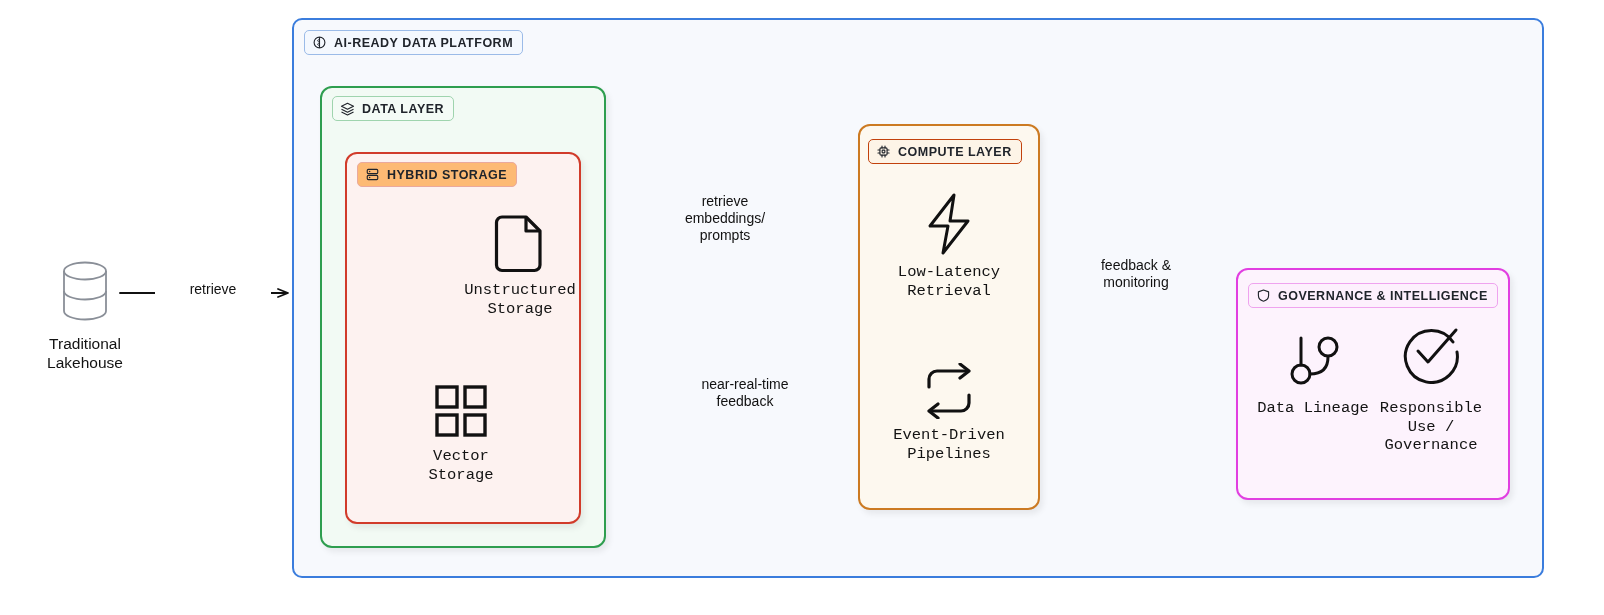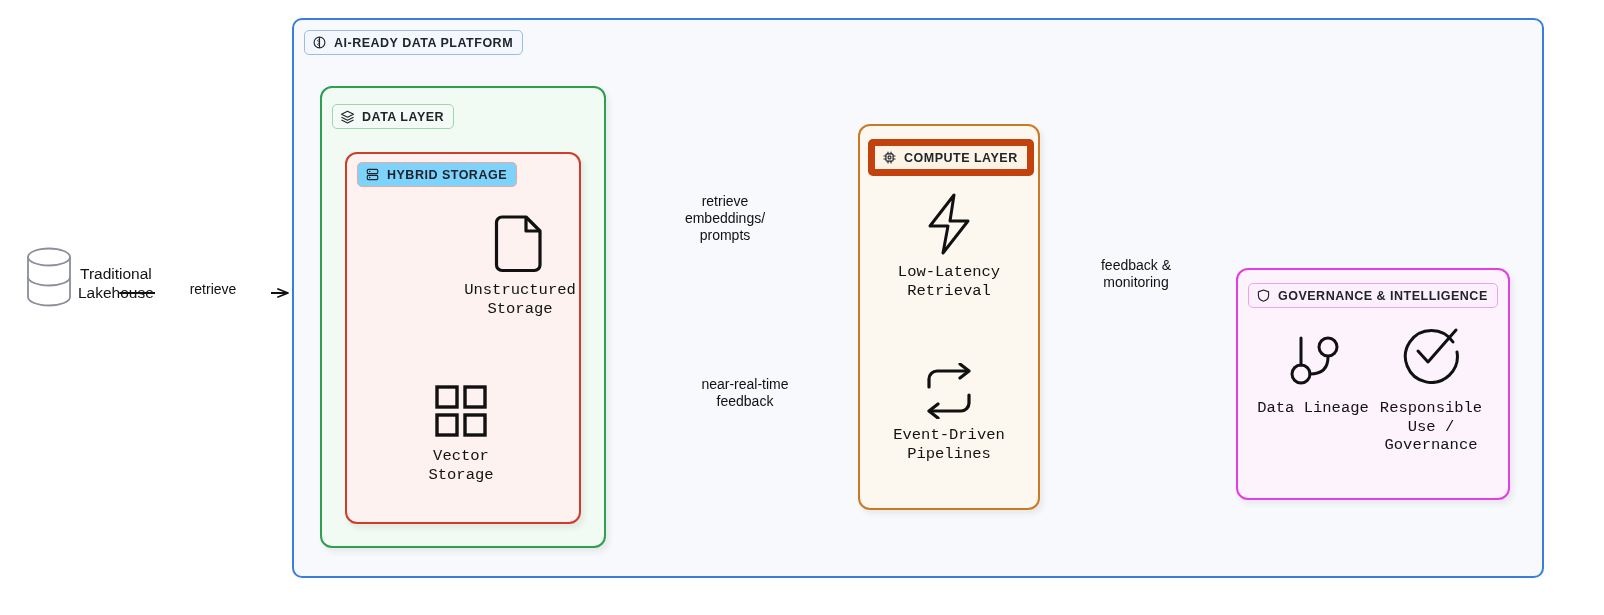--- a/index.html
+++ b/index.html
@@ -19,41 +19,41 @@
            background:#fdf8ef;border-radius:12px;box-shadow:3px 4px 6px rgba(0,0,0,.07);}
   .governance{left:1236px;top:268px;width:274px;height:232px;border:2px solid #e13fe1;
               background:#fdf3fd;border-radius:12px;box-shadow:3px 4px 6px rgba(0,0,0,.07);}
 
   .badge{position:absolute;display:flex;align-items:center;gap:7px;
          box-sizing:border-box;padding:4px 9px 4px 7px;border-radius:5px;
          font-size:12.5px;font-weight:700;letter-spacing:.5px;color:#20242b;
          background:#ffffff;white-space:nowrap;}
   .badge svg{display:block;flex:0 0 auto;}
   .b-platform{left:304px;top:30px;border:1px solid #9bbbe8;background:#f4f8fe;justify-content:center;}
-  .b-data{left:332px;top:104px;border:1px solid #9fd4ae;background:#f4fbf6;}
-  .b-hybrid{left:357px;top:162px;border:1px solid #eaa99c;background:#7dd3fc;}
-  .b-compute{left:868px;top:139px;border:7px solid #c2410c;background:#fdf4e7;}
+  .b-data{left:332px;top:96px;border:1px solid #9fd4ae;background:#f4fbf6;}
+  .b-hybrid{left:357px;top:162px;border:1px solid #eaa99c;background:#fdba74;}
+  .b-compute{left:868px;top:139px;border:1px solid #c2410c;background:#fdf4e7;}
   .b-gov{left:1248px;top:283px;border:1px solid #efa3ef;background:#fdf0fd;}
 
   .node{position:absolute;display:flex;flex-direction:column;align-items:center;
         width:130px;text-align:center;}
   .node .lbl{font-size:15.5px;line-height:18.5px;color:#131313;margin-top:7px;
              font-family:Liberation Mono, monospace;}
   .node svg{display:block;}
 
   .n-structured{left:338px;top:214px;}
   .n-unstructured{left:455px;top:214px;}
   .n-vector{left:396px;top:382px;align-items:center;}
   .n-lowlat{left:884px;top:192px;}
   .n-event{left:884px;top:363px;}
   .n-lineage{left:1248px;top:330px;}
   .n-responsible{left:1366px;top:320px;gap:8px;}
 
-  .lakehouse{position:absolute;left:20px;top:246px;width:130px;
-             display:flex;align-items:center;}
+  .lakehouse{position:absolute;left:20px;top:260px;width:130px;
+             display:flex;flex-direction:column;align-items:center;}
   .lakehouse .lbl{font-size:15.5px;line-height:18.5px;margin-top:9px;text-align:center;color:#131313;}
 
   .elabel{position:absolute;font-size:14px;line-height:17px;color:#111;
           text-align:center;background:#f7f9fd;padding:0 3px;white-space:pre-line;}
   .e-evolution{left:155px;top:281px;width:110px;background:#ffffff;}
   .e-retrieve{left:656px;top:193px;width:132px;}
   .e-near{left:672px;top:376px;width:140px;}
   .e-feedback{left:1068px;top:257px;width:130px;}
 </style>
 </head>

